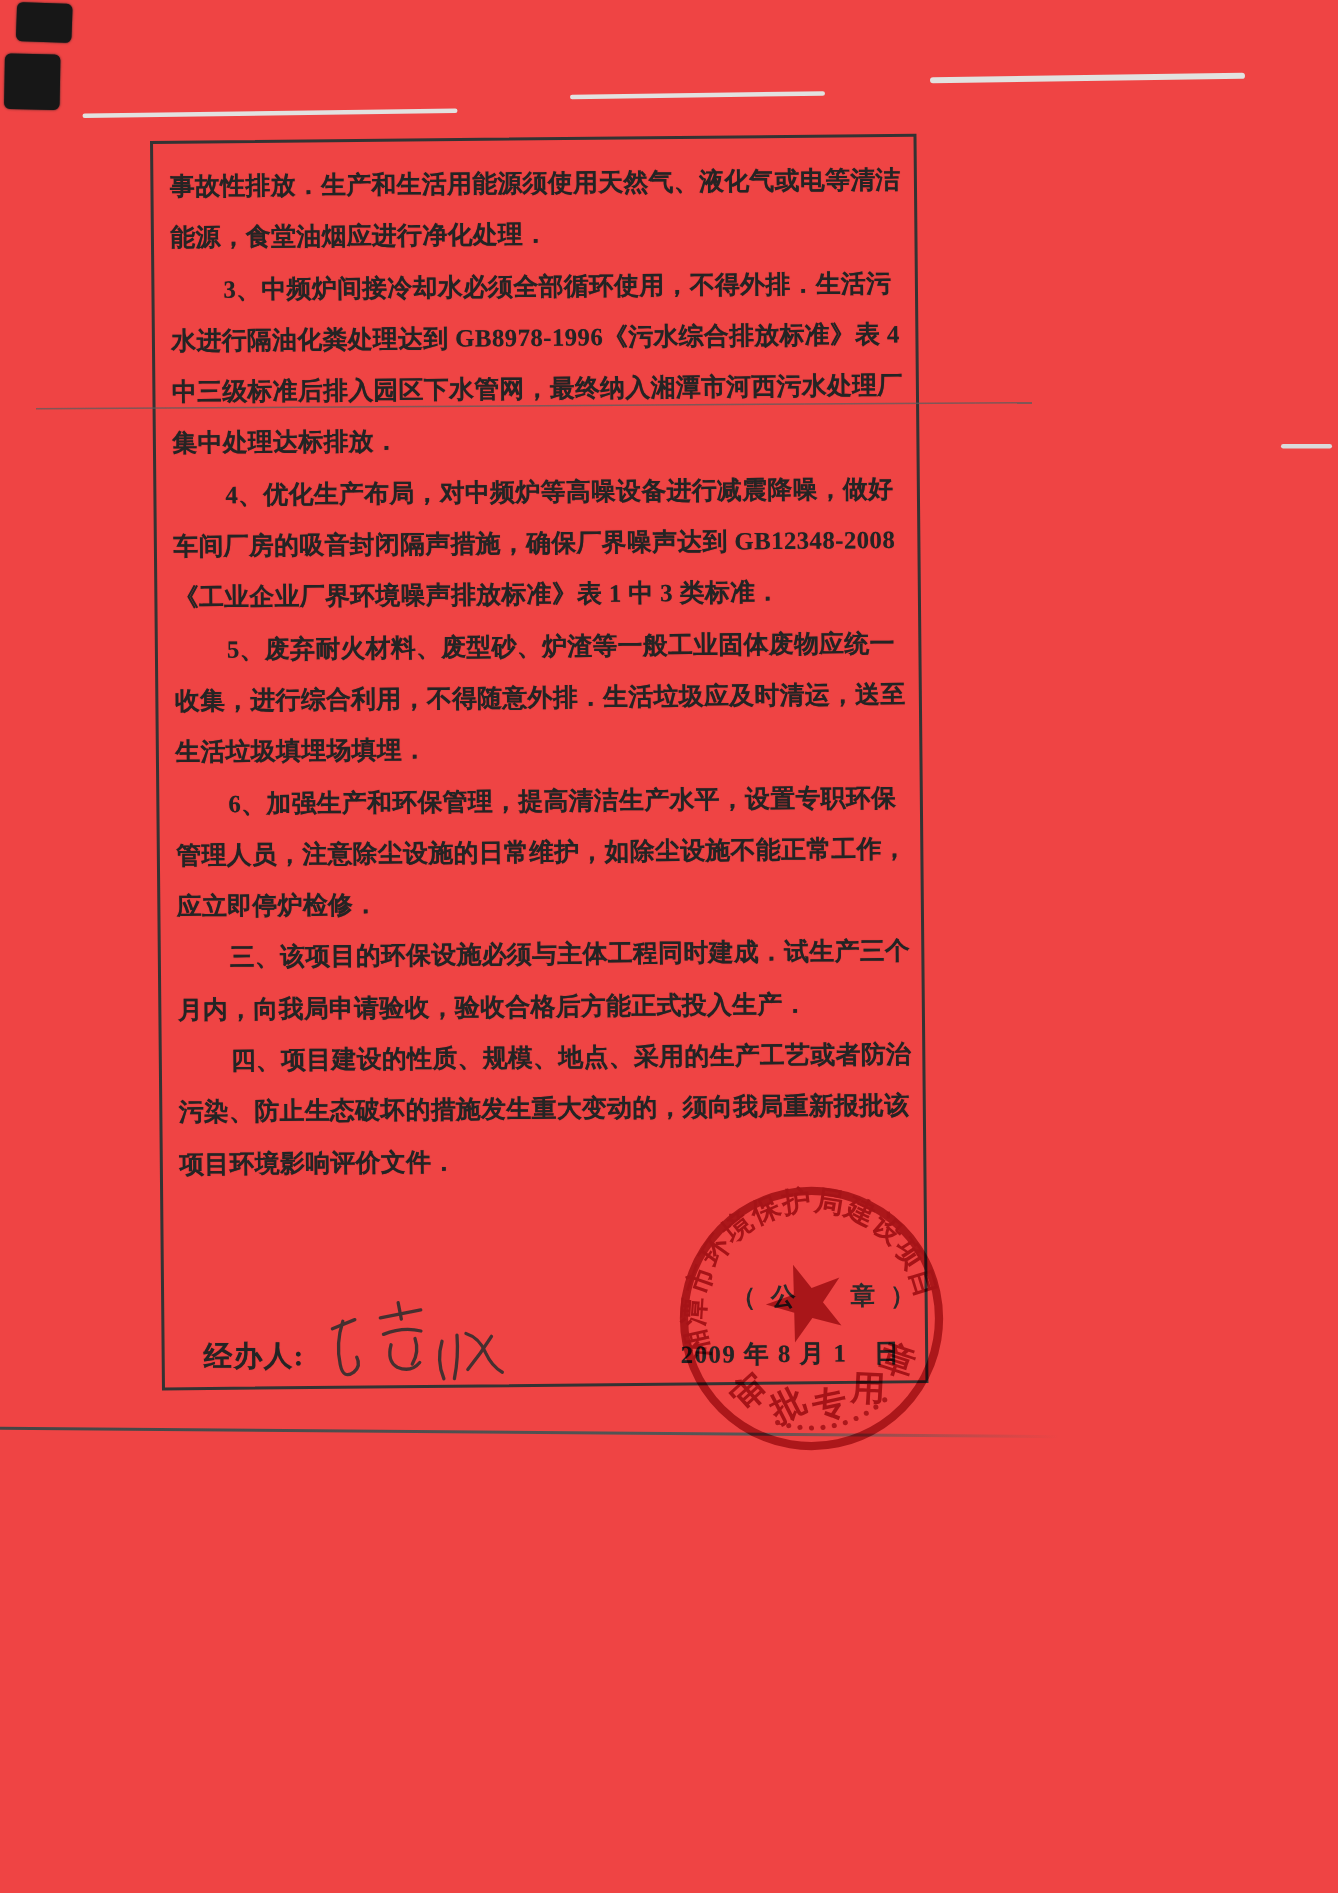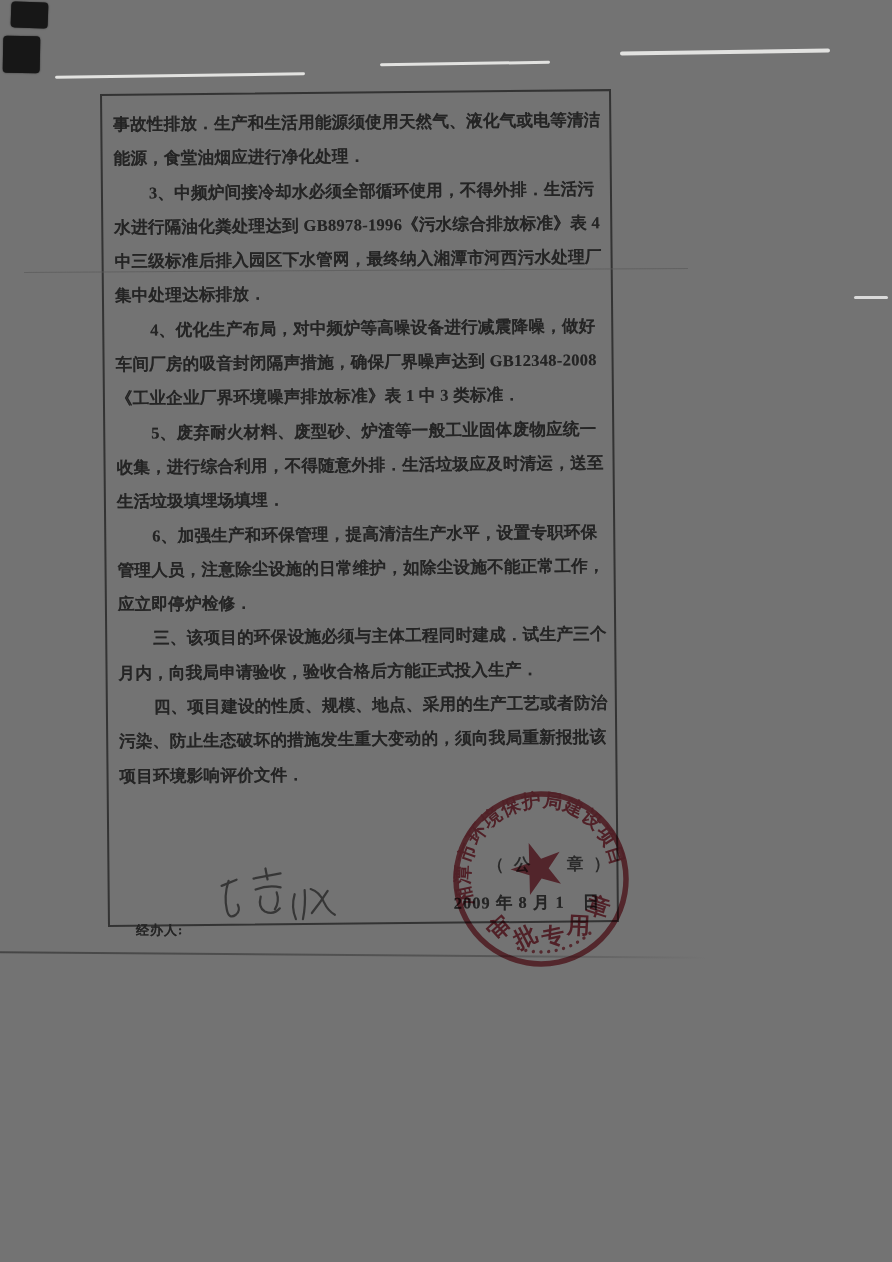--- a/index.html
+++ b/index.html
@@ -1,18 +1,18 @@
 <!DOCTYPE html>
 <html><head>
 <meta charset="utf-8">
 <style>
   html,body{margin:0;padding:0;background:#e8e8e8;}
   .page{
     position:relative;width:892px;height:1262px;margin:0 auto;
-    background:#737373;overflow:hidden;
+    background:#ef4444;overflow:hidden;
     font-family:"Liberation Serif","DejaVu Serif",serif;
   }
   
   .corner-mark{position:absolute;background:#171717;border-radius:4px;box-shadow:0 0 1.5px #222;}
   .mark1{left:11px;top:2px;width:37px;height:26px;transform:rotate(2deg);}
   .mark2{left:3px;top:36px;width:37px;height:37px;transform:rotate(1deg);}
   .streak{position:absolute;background:#e2e2e0;border-radius:2px;}
   .streak1{left:55px;top:74px;width:250px;height:3px;transform:rotate(-0.8deg);}
   .streak2{left:380px;top:62px;width:170px;height:3px;transform:rotate(-0.8deg);}
   .streak3{left:620px;top:50px;width:210px;height:4px;transform:rotate(-0.8deg);}
@@ -28,21 +28,21 @@
     border:2px solid #333;transform:rotate(-0.55deg);transform-origin:0 50%;
     z-index:2;background:transparent;
   }
   .text-block{position:absolute;left:11px;top:12px;width:486px;}
   .line{
     height:34.3px;line-height:34.3px;font-size:16.5px;font-weight:bold;
     letter-spacing:0.3px;white-space:nowrap;color:#242424;
     text-shadow:0 0 0.5px rgba(20,20,20,.45);
   }
   .line.para{text-indent:35px;}
-  .sig-row{position:absolute;left:26px;top:826px;font-size:13px;font-weight:bold;
+  .sig-row{position:absolute;left:26px;top:796px;font-size:19px;font-weight:bold;
     color:#242424;letter-spacing:1px;text-shadow:0 0 .5px rgba(20,20,20,.45);}
   .signature-svg{position:absolute;left:100px;top:770px;}
   .seal-label{position:absolute;left:378px;top:762px;font-size:16.5px;font-weight:bold;
     color:#2a2a2a;letter-spacing:10px;white-space:nowrap;}
   .date-row{position:absolute;left:344px;top:800px;font-size:16.5px;font-weight:bold;
     color:#242424;white-space:nowrap;letter-spacing:1px;
     text-shadow:0 0 .5px rgba(20,20,20,.45);}
   .date-suffix{margin-left:18px;}
   
   .stamp{position:absolute;left:446px;top:784px;width:190px;height:190px;

